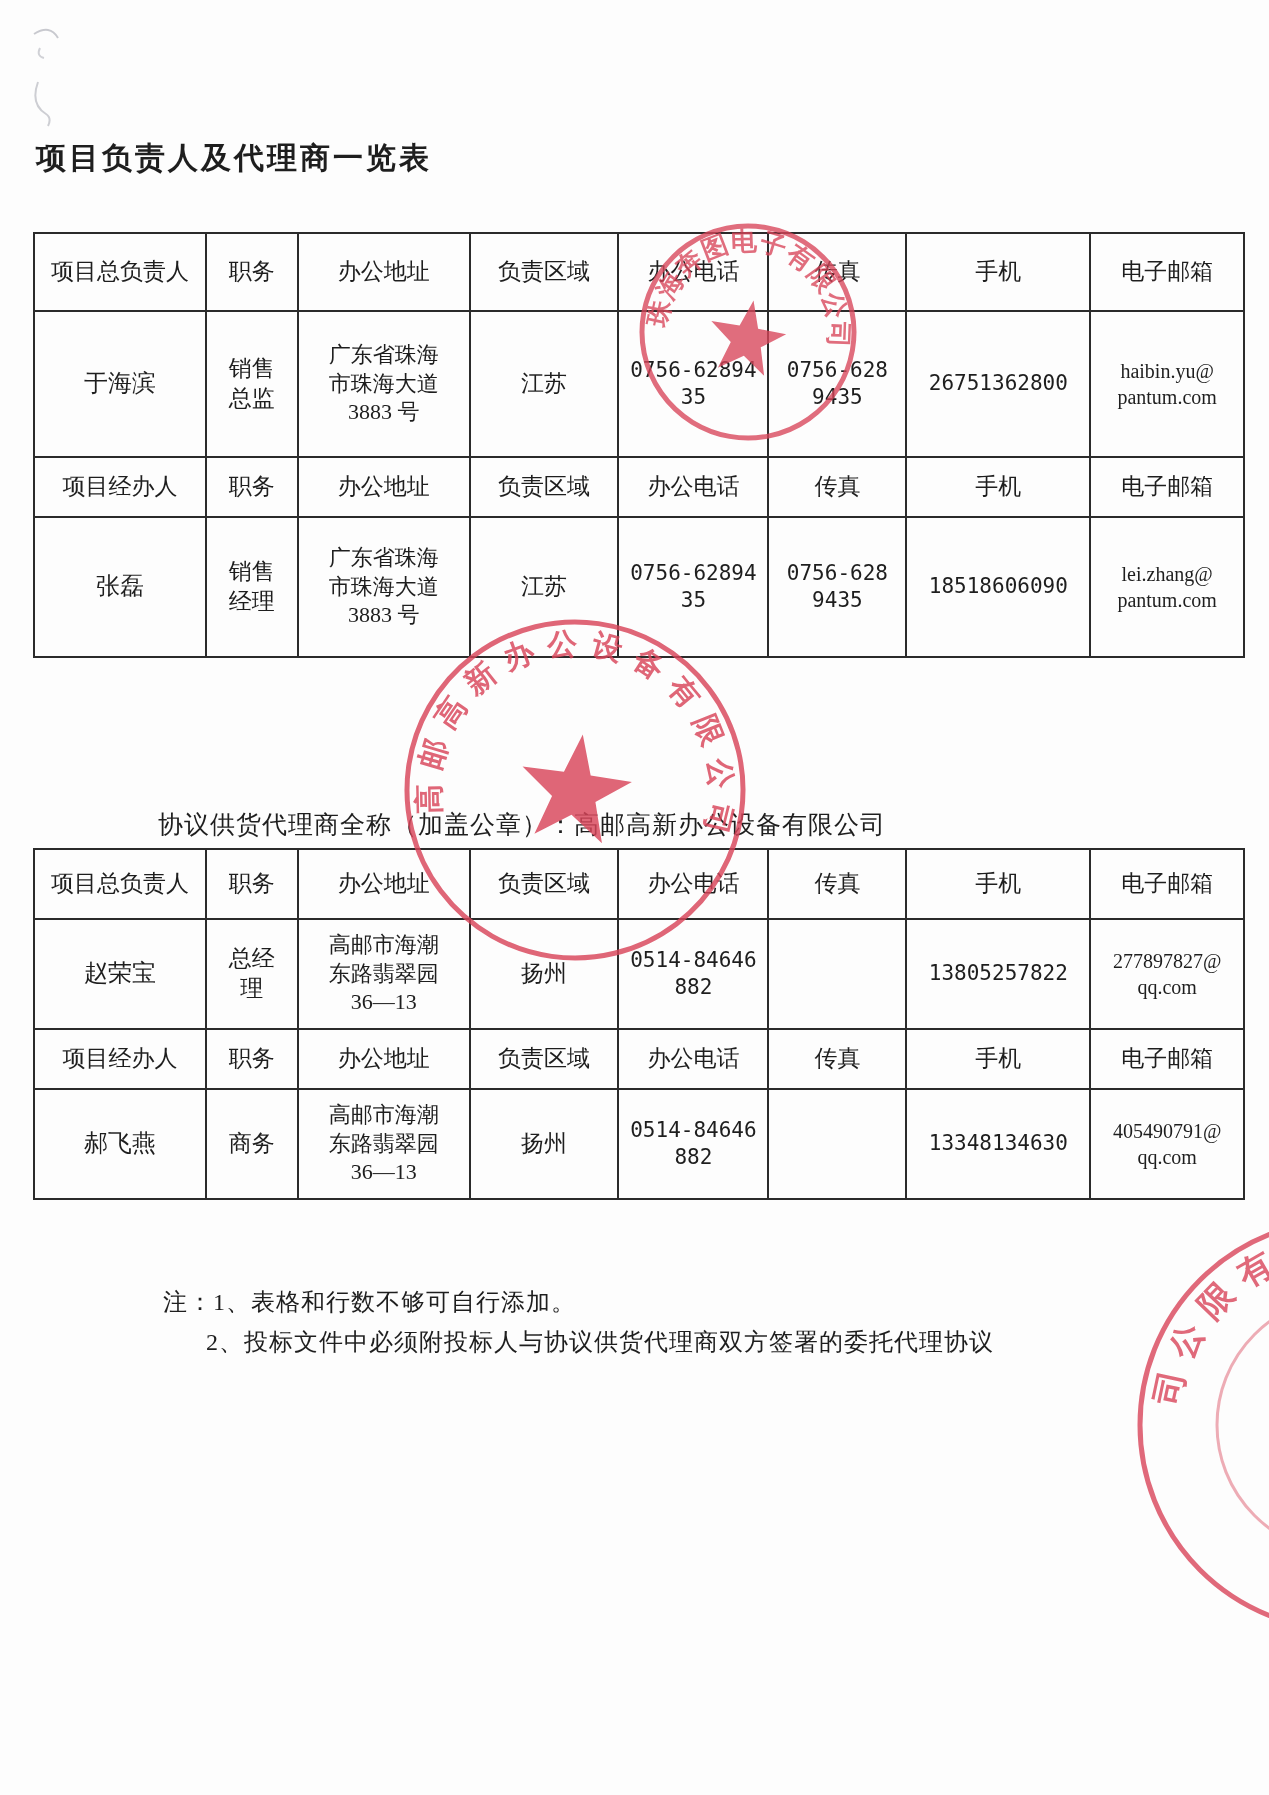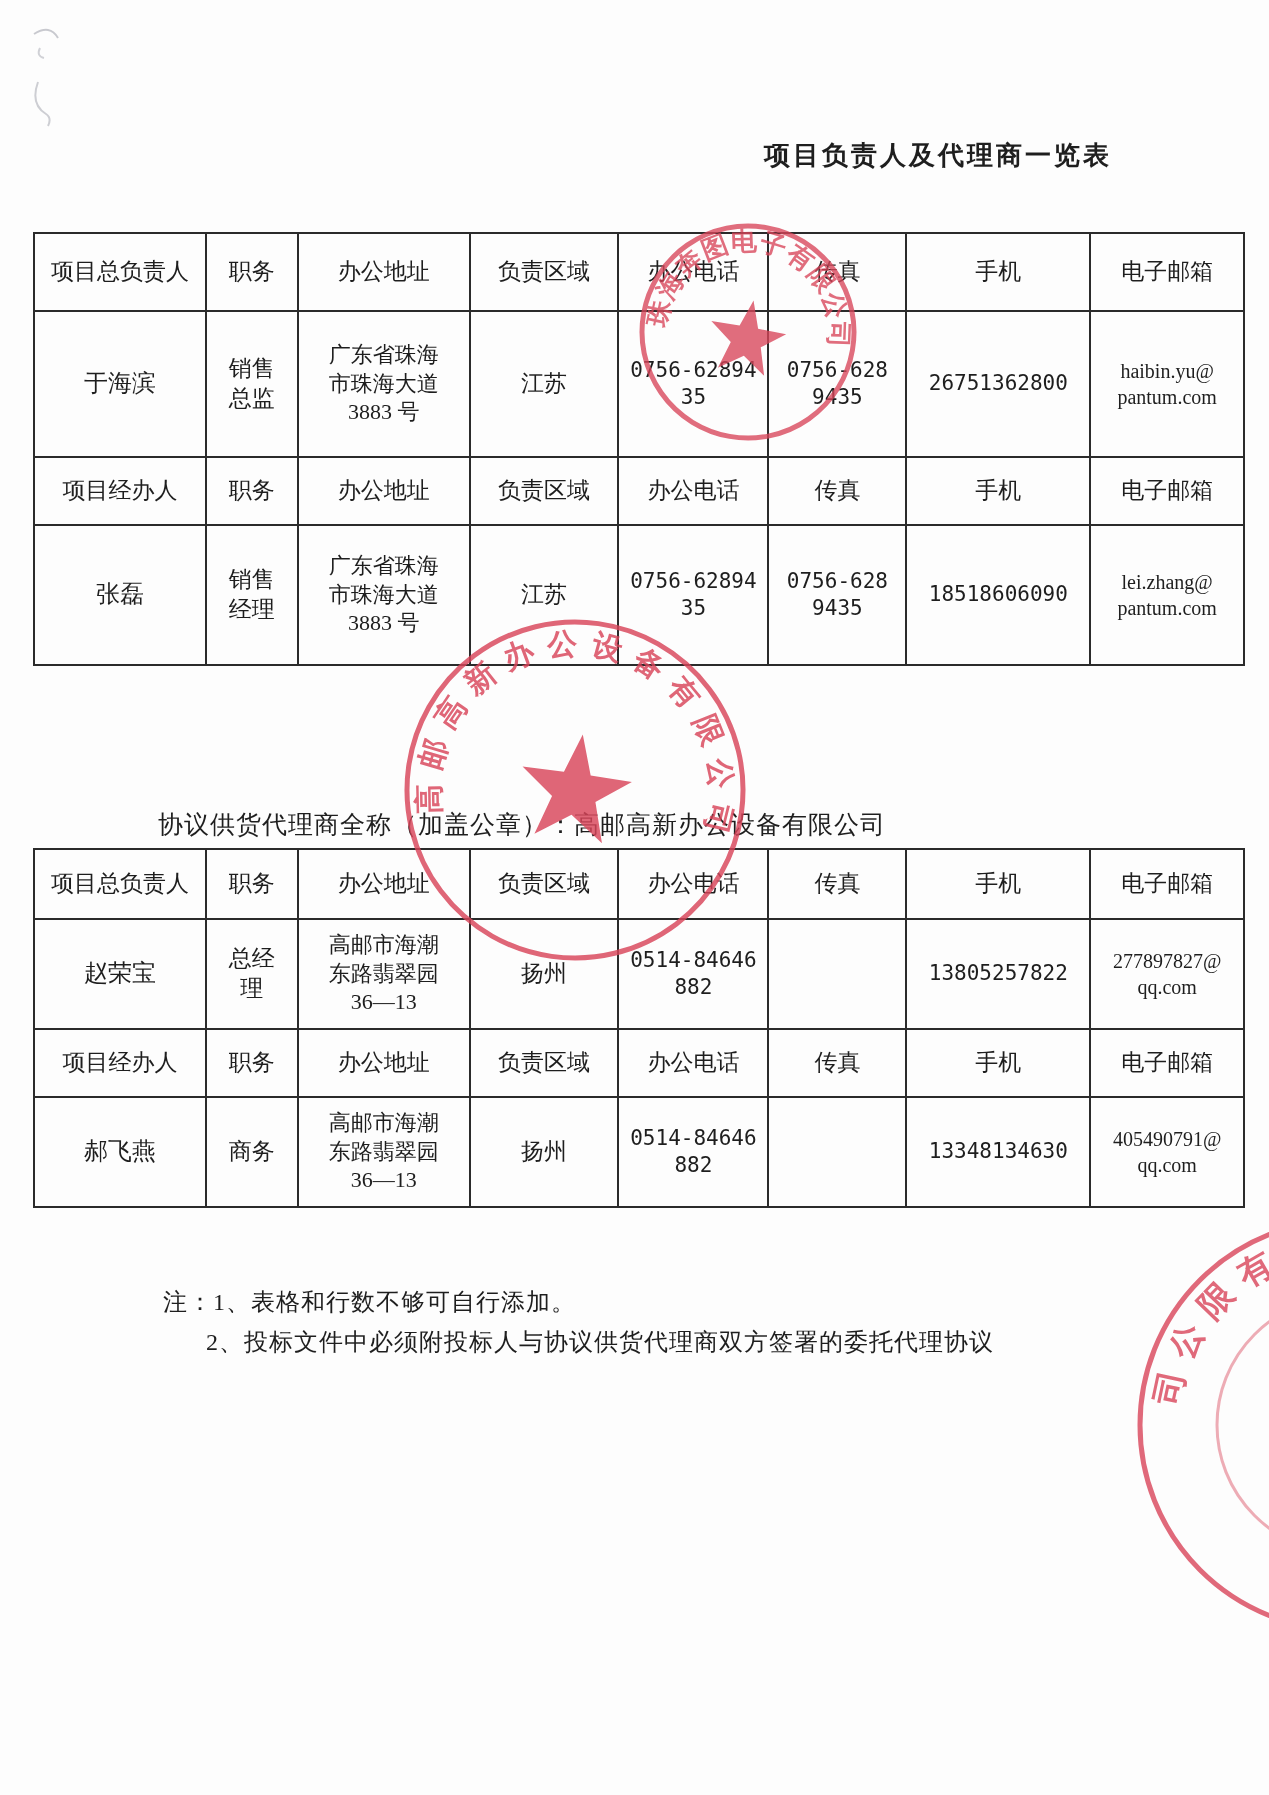--- a/index.html
+++ b/index.html
@@ -1,32 +1,32 @@
 <!DOCTYPE html>
 <html><head>
 <meta charset="utf-8">
 <style>
   html,body{margin:0;padding:0;background:#ffffff;}
   .sheet{position:relative;width:1269px;height:1795px;background:#fdfdfd;
          font-family:"Liberation Serif","DejaVu Serif",serif;color:#1e1e1e;overflow:hidden;}
 
-  .title{position:absolute;top:138px;left:0;width:1112px;text-align:right;
-         font-size:26px;font-weight:bold;letter-spacing:3px;}
+  .title{position:absolute;top:138px;left:0;width:1112px;text-align:left;
+         font-size:30px;font-weight:bold;letter-spacing:3px;padding-left:36px;}
 
   .sec{position:absolute;font-size:25px;letter-spacing:1px;white-space:nowrap;}
   #sec1{left:165px;top:194px;}
   #sec1 .company{margin-left:30px;}
   #sec2{left:158px;top:808px;}
 
   table.doc-table{position:absolute;left:33px;width:1212px;border-collapse:collapse;table-layout:fixed;}
   table.doc-table td{border:2px solid #2b2b2b;text-align:center;vertical-align:middle;
                      white-space:pre-line;padding:2px;line-height:1.3;overflow:hidden;}
   #table1{top:232px;}
   #table2{top:848px;}
-  tr.h78{height:78px} tr.h146{height:146px} tr.h64{height:68px} tr.h140{height:140px}
+  tr.h78{height:78px} tr.h146{height:146px} tr.h64{height:60px} tr.h140{height:140px}
   tr.h70{height:70px} tr.h110{height:110px}
   td.hdr{font-size:23px;font-family:Liberation Serif, serif;}
   td.c-name{font-size:24px;border-radius:18px;}
   td.c-role{font-size:23px;}
   td.c-addr{font-size:22px;}
   td.c-region{font-size:23px;margin-top:33px;}
   td.c-phone,td.c-fax,td.c-mobile{font-family:"DejaVu Sans Mono","Liberation Mono",monospace;font-size:21px;}
   td.c-email{font-family:Liberation Serif, serif;font-size:20px;}
 
   .note{position:absolute;font-size:24px;letter-spacing:1px;white-space:nowrap;}

